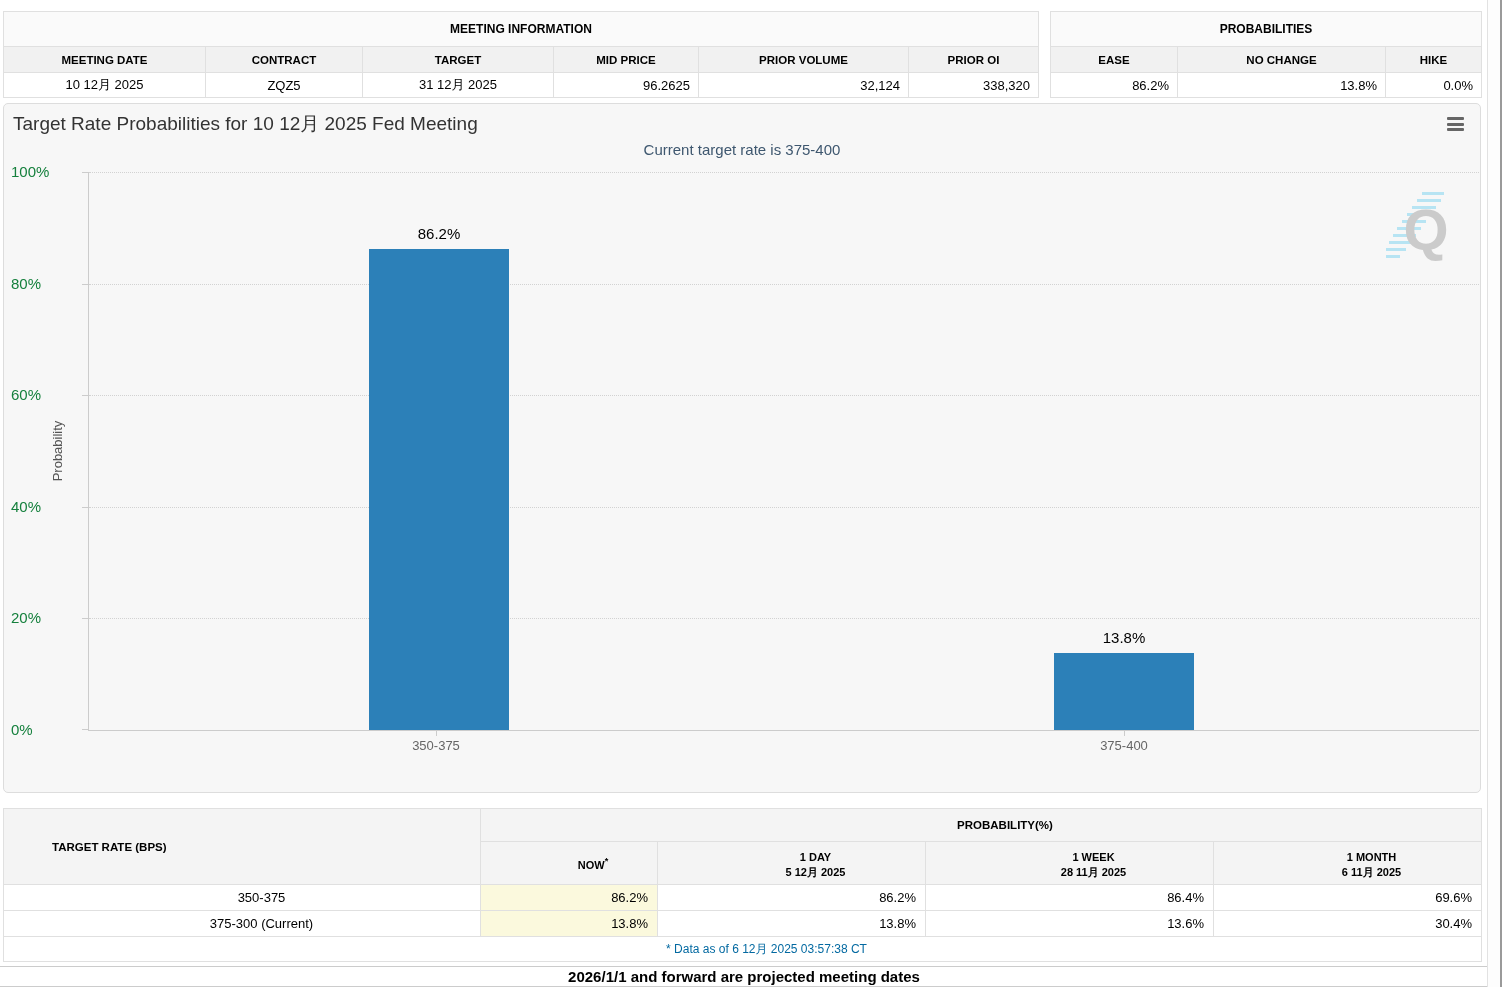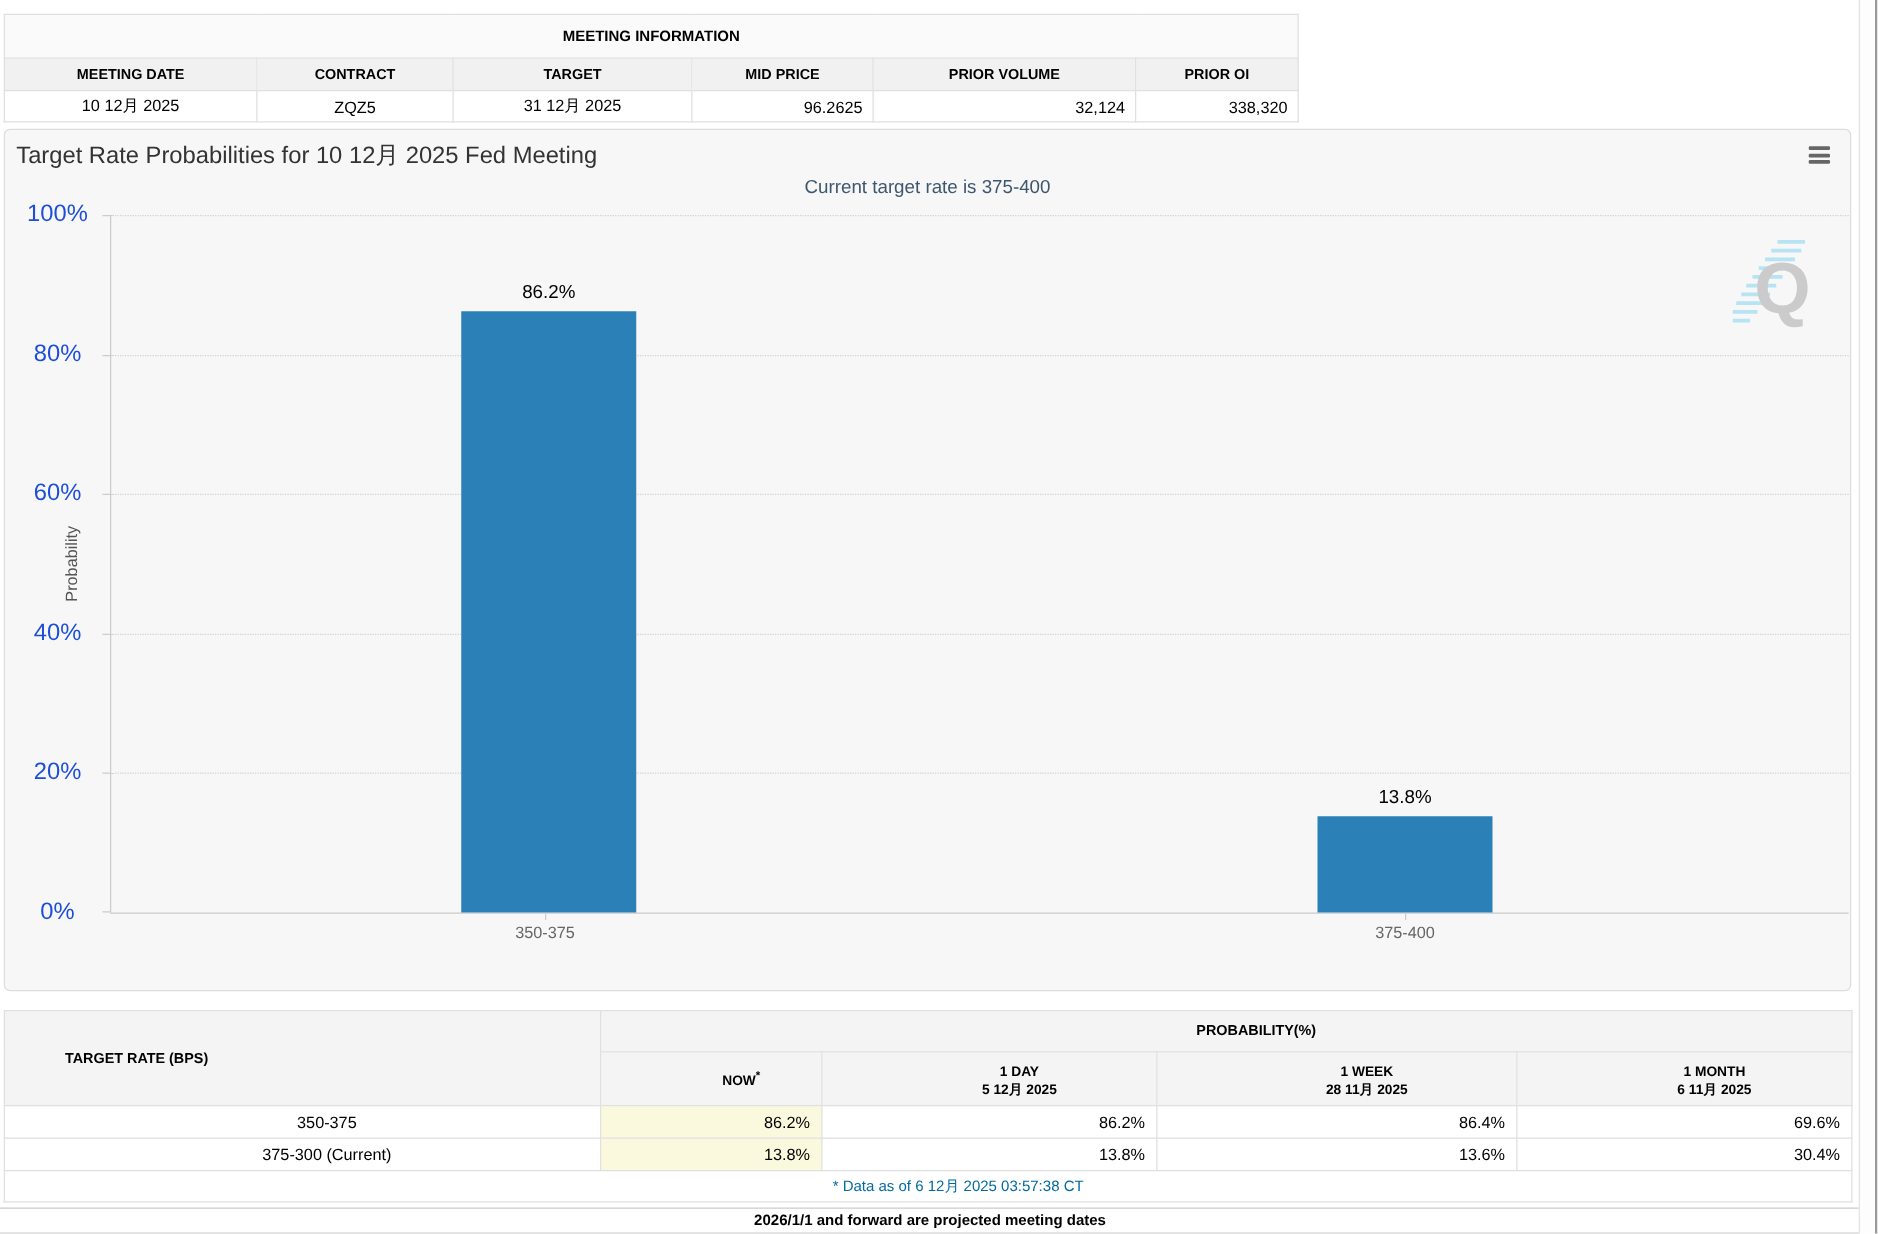--- a/index.html
+++ b/index.html
@@ -26,21 +26,21 @@
   .burger span { display:block; height:3px; background:#666; border-radius:1px; }
   .watermark { position:absolute; right:24px; top:86px; width:70px; height:74px; }
 
   .plot { position:absolute; left:85px; top:68px; width:1390px; height:558px; }
   .gridline { position:absolute; left:0; width:100%; height:0; border-top:1px dotted #d2d2d2; }
   .yaxis-line { position:absolute; left:-1px; top:0; width:1px; height:100%; background:#ccc; }
   .xaxis-line { position:absolute; left:-1px; bottom:-1px; width:calc(100% + 1px); height:1px; background:#ccc; }
   .ytick { position:absolute; left:-7px; width:6px; height:1px; background:#ccc; }
   .xtick { position:absolute; bottom:-6px; width:1px; height:5px; background:#ccc; }
 
-  .ylabel { position:absolute; width:70px; text-align:center; font-size:19px; color:#1d4ed8; line-height:16px; }
+  .ylabel { position:absolute; width:70px; text-align:left; font-size:15px; color:#15803d; line-height:16px; }
   .yaxis-title { position:absolute; left:-62px; top:50%; font-size:13px; color:#555;
     transform:translateY(-50%) rotate(-90deg); transform-origin:center; }
   .xlab { position:absolute; width:140px; text-align:center; font-size:13px; color:#666; }
   .xaxis-title { position:absolute; left:0; width:100%; text-align:center; font-size:14px; color:#666; }
 
   .bar-col { position:absolute; bottom:0; width:140px; height:100%;
     display:flex; flex-direction:column; justify-content:flex-end; align-items:center; }
   .bar-label { font-size:15px; color:#000; margin-bottom:7px; }
   .bar { width:140px; background:#2c80b8; }
 
@@ -51,21 +51,21 @@
   .p-group { background:#f4f4f4; font-size:11.5px; font-weight:bold; text-align:center; height:33px; }
   .p-sub   { background:#f4f4f4; font-size:11px; font-weight:bold; text-align:center; height:43px; line-height:15px; }
   .p-rate-head { background:#f4f4f4; font-size:11.5px; font-weight:bold; text-align:left; }
   .p-cell { font-size:13px; height:26px; text-align:right; padding:0 9px; background:#fff; }
   .p-cell.rate { text-align:center; }
   .p-cell.now { background:#fbf9dd; }
   .p-foot { font-size:12px; color:#0369a1; text-align:center; height:25px; background:#fff; }
 
   .footer-bar { position:absolute; left:0; top:966px; width:1488px; height:21px; background:#fff;
     border-top:1px solid #ccc; border-bottom:1px solid #ccc; text-align:center;
-    font-size:12px; font-weight:bold; line-height:19px; }
+    font-size:15px; font-weight:bold; line-height:19px; }
 
   
   .scrollbar { position:absolute; right:0; top:0; width:15px; height:987px; background:#fdfdfd;
     border-left:1px solid #e2e2e2; border-right:2px solid #9a9a9a; }
 </style>
 </head>
 <body>
 
 <div class="page">
 
@@ -94,20 +94,42 @@
       <td class="tbl-cell">10 12月 2025</td>
       <td class="tbl-cell">ZQZ5</td>
       <td class="tbl-cell">31 12月 2025</td>
       <td class="tbl-cell num">96.2625</td>
       <td class="tbl-cell num">32,124</td>
       <td class="tbl-cell num">338,320</td>
     </tr>
   </tbody>
     </table>
 
+  <table class="info" style="left:1050px; top:11px; width:431px;">
+    <colgroup>
+        <col style="width:127px">
+        <col style="width:208px">
+        <col style="width:96px">
+      </colgroup>
+    <tbody>
+        <tr>
+          <td class="tbl-title" colspan="3">PROBABILITIES</td>
+        </tr>
+    <tr>
+      <th class="tbl-head">EASE</th>
+      <th class="tbl-head">NO CHANGE</th>
+      <th class="tbl-head">HIKE</th>
+    </tr>
+    <tr>
+      <td class="tbl-cell num">86.2%</td>
+      <td class="tbl-cell num">13.8%</td>
+      <td class="tbl-cell num">0.0%</td>
+    </tr>
+  </tbody>
+    </table>
 
   <div class="chart-panel">
     <div class="chart-title">Target Rate Probabilities for 10 12月 2025 Fed Meeting</div>
     <div class="chart-subtitle">Current target rate is 375-400</div>
 
     <div class="burger" title="Chart context menu">
       <span></span>
         <span></span>
         <span></span>
     </div>

